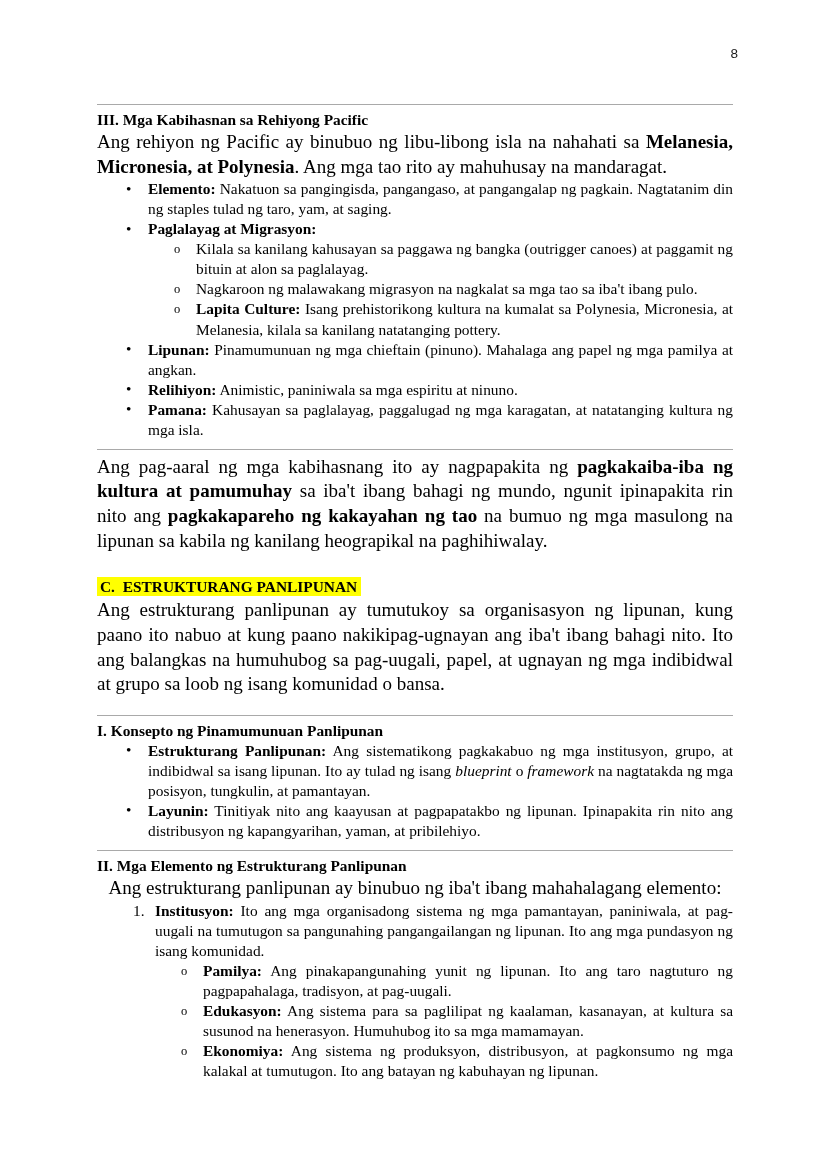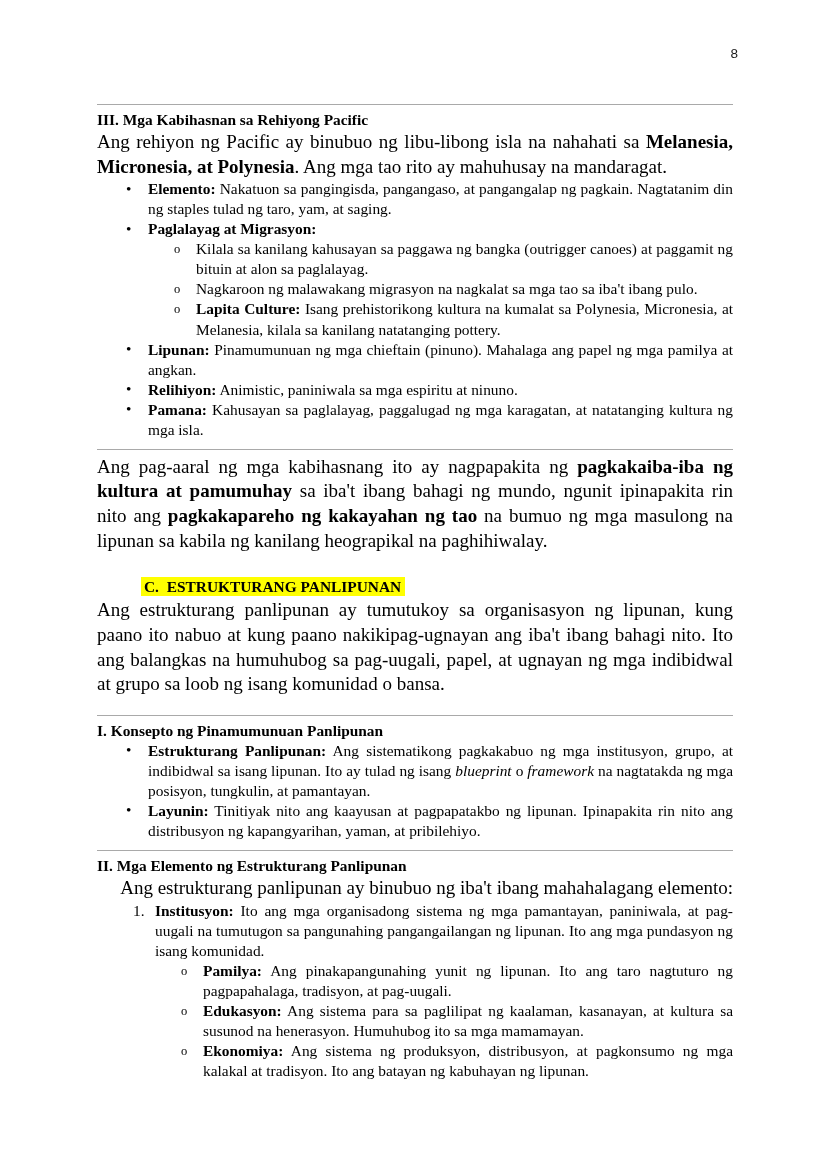--- a/index.html
+++ b/index.html
@@ -44,21 +44,21 @@
     line-height: 1.30;
     margin: 0 0 0 0;
   }
   p.body {
     font-size: 19px;
     line-height: 1.30;
     margin: 0;
     text-align: justify;
     text-justify: inter-word;
   }
-  p.body.nojust { text-align: right; }
+  p.body.nojust { text-align: center; }
   b, strong { font-weight: bold; }
   i, em { }
 
   ul.lvl1 {
     margin: 0;
     padding: 0;
     list-style: none;
   }
   ul.lvl1 > li {
     position: relative;
@@ -120,21 +120,20 @@
   .gap-sm { height: 9px; }
   .gap-md { height: 18px; }
   .gap-lg { height: 24px; }
   .hl {
     background: #ffff00;
     padding: 1px 4px 1px 3px;
     font-weight: bold;
     font-size: 15.4px;
   }
   .hlwrap {
-    margin-left: 44px;
     line-height: 1.30;
   }
   .sub-indent-3 > li { padding-left: 48px; }
 </style>
 </head>
 <body>
 
 <div class="page">
 
   <div class="page-number">8</div>
@@ -226,20 +225,20 @@
           <li>
             <span class="mk2">o</span>
             <b>Pamilya:</b><span> Ang pinakapangunahing yunit ng lipunan. Ito ang taro nagtuturo ng pagpapahalaga, tradisyon, at pag-uugali.</span>
           </li>
           <li>
             <span class="mk2">o</span>
             <b>Edukasyon:</b><span> Ang sistema para sa paglilipat ng kaalaman, kasanayan, at kultura sa susunod na henerasyon. Humuhubog ito sa mga mamamayan.</span>
           </li>
           <li>
             <span class="mk2">o</span>
-            <b>Ekonomiya:</b><span> Ang sistema ng produksyon, distribusyon, at pagkonsumo ng mga kalakal at tradisyon. Ito ang batayan ng kabuhayan ng lipunan.</span>
+            <b>Ekonomiya:</b><span> Ang sistema ng produksyon, distribusyon, at pagkonsumo ng mga kalakal at tumutugon. Ito ang batayan ng kabuhayan ng lipunan.</span>
           </li>
         </ul>
       </li>
     </ol>
 
   </div>
 </div>
 
 </body></html>

